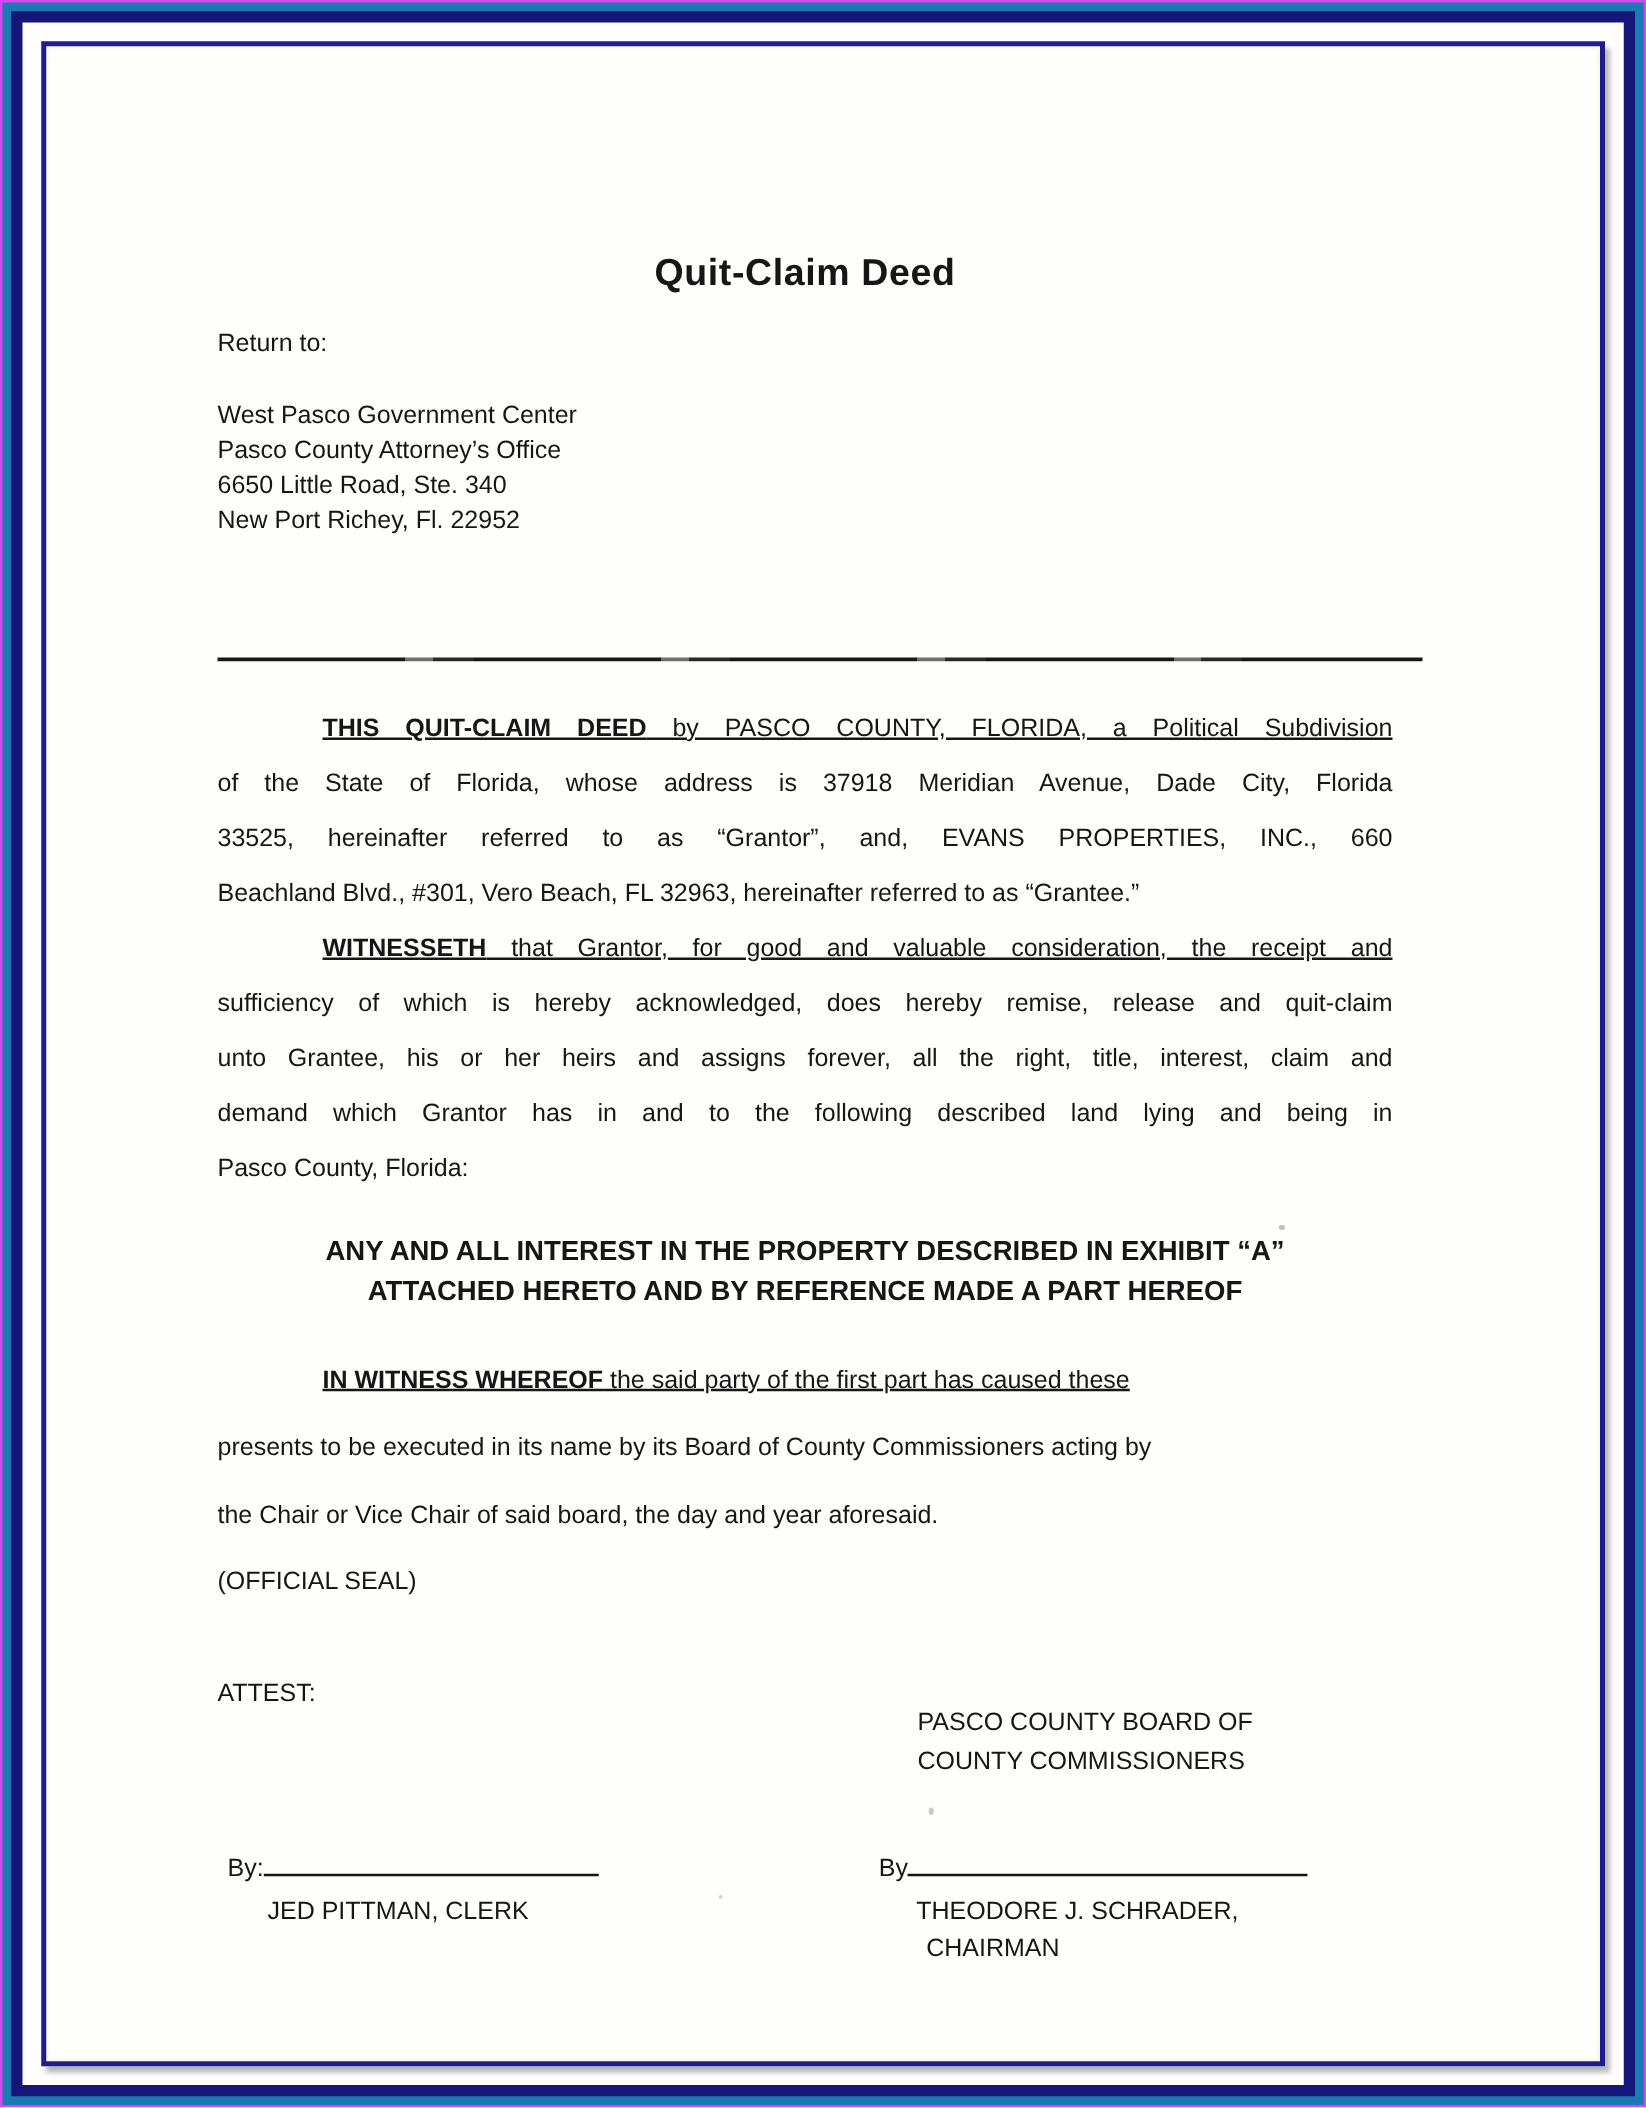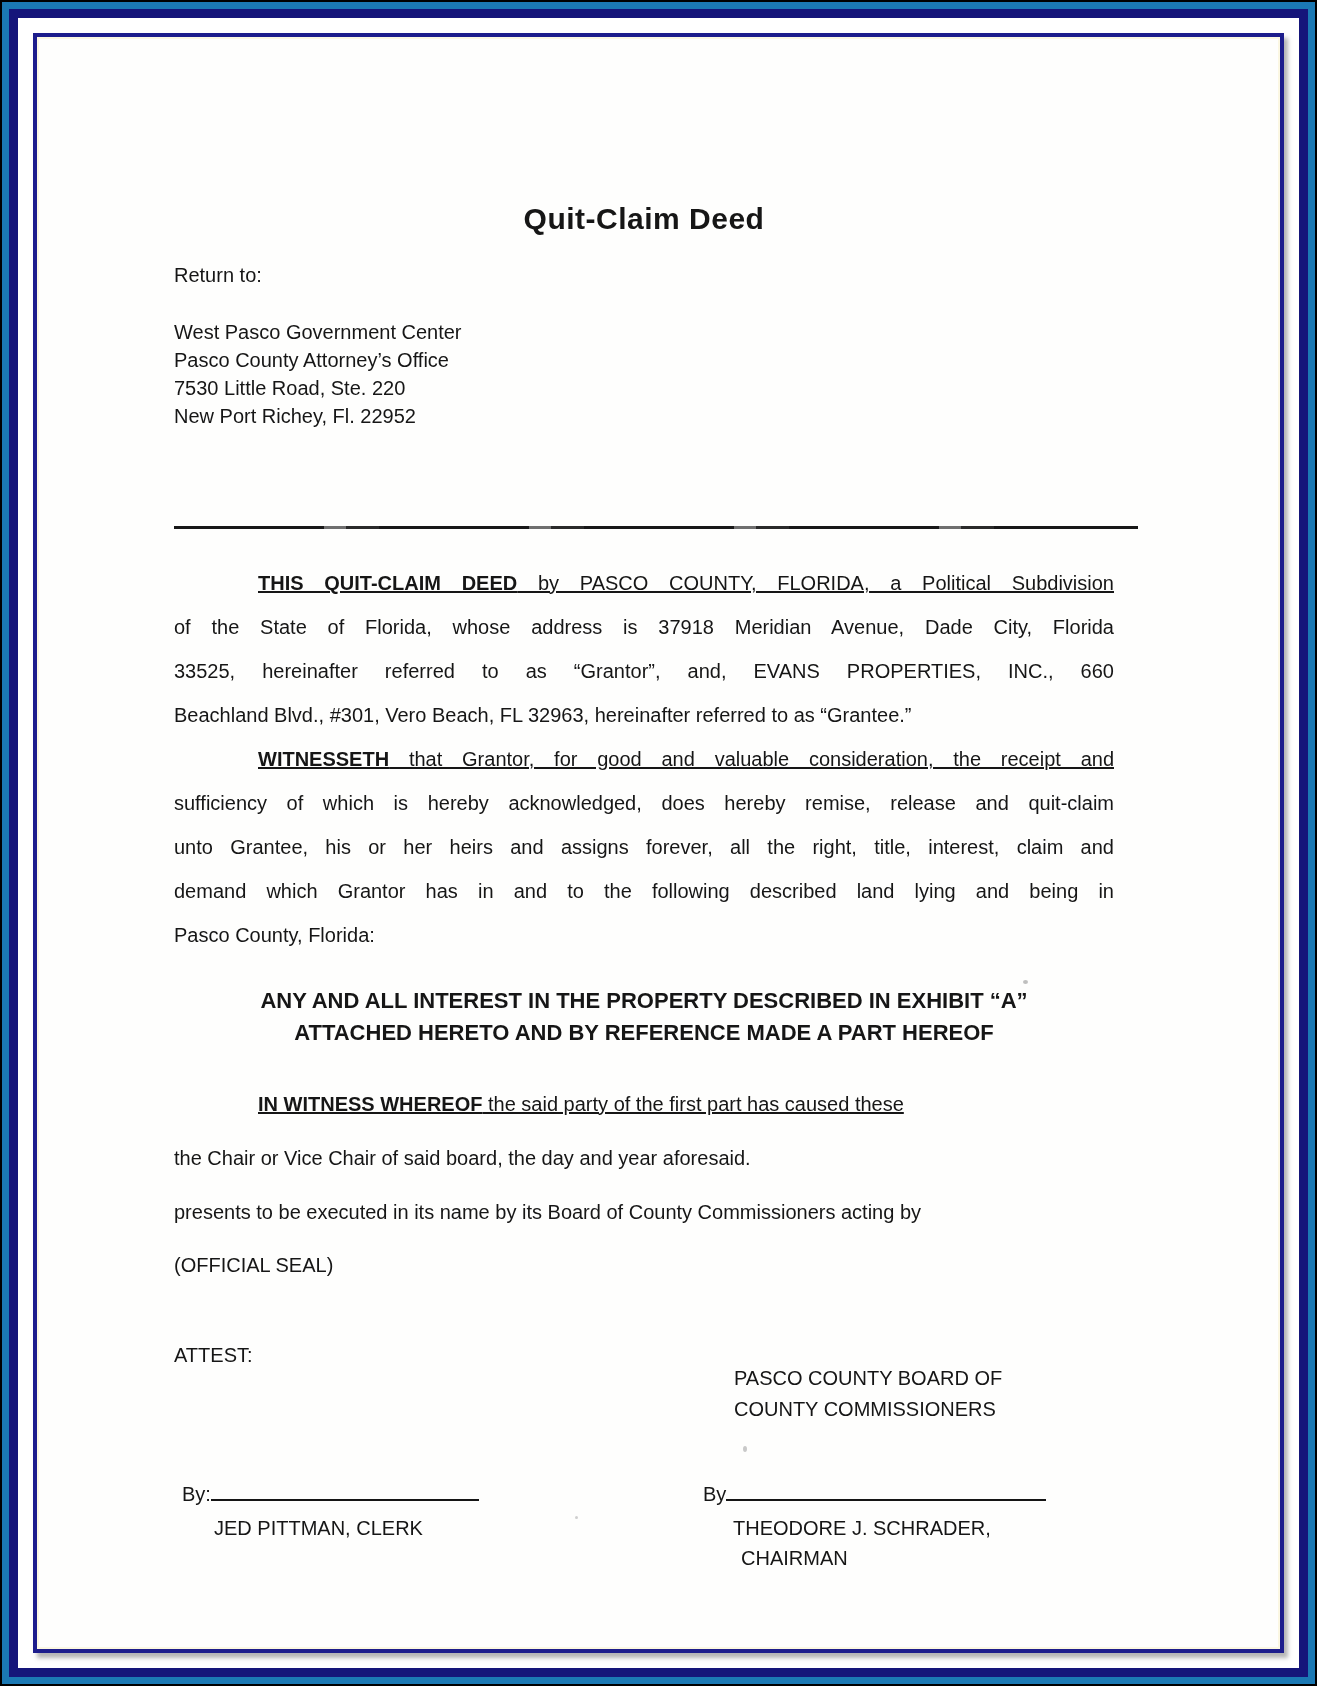--- a/index.html
+++ b/index.html
@@ -9,21 +9,21 @@
     font-family: "Liberation Sans", "DejaVu Sans", sans-serif;
   }
   #canvas {
     position: relative;
     width: 1317px;
     height: 1686px;
     background: #ffffff;
     overflow: hidden;
   }
   
-  .frame1 { position: absolute; inset: 0;    background: #000000; }
+  .frame1 { position: absolute; inset: 0;    background: #d946ef; }
   .frame2 { position: absolute; inset: 2px;  background: #1b79b4; }
   .frame3 { position: absolute; inset: 7px;  background: #15157a; }
   .frame4 { position: absolute; inset: 9px;  background: #ffffff; }
   .page {
     position: absolute;
     inset: 15px;
     background: #fefefd;
     border: 4px solid #1d1d8c;
     box-shadow: 4px 5px 4px rgba(110,110,110,0.5),
                 inset 0 0 0 2px rgba(250,246,222,0.85);
@@ -121,21 +121,21 @@
 
             <div class="content">
 
               <div class="doc-title">Quit-Claim Deed</div>
 
               <div class="return-label">Return to:</div>
 
               <div class="address">
                   <div class="addr-line">West Pasco Government Center</div>
                   <div class="addr-line">Pasco County Attorney’s Office</div>
-                  <div class="addr-line">7530 Little Road, Ste. 220</div>
+                  <div class="addr-line">6650 Little Road, Ste. 340</div>
                   <div class="addr-line">New Port Richey, Fl. 22952</div>
                 </div>
 
               <div class="divider"></div>
 
               <div class="para first">
                   <div class="line"><b>THIS QUIT-CLAIM DEED</b> by PASCO COUNTY, FLORIDA, a Political Subdivision</div>
                   <div class="line">of the State of Florida, whose address is 37918 Meridian Avenue, Dade City, Florida</div>
                   <div class="line">33525, hereinafter referred to as “Grantor”, and, EVANS PROPERTIES, INC., 660</div>
                   <div class="line last">Beachland Blvd., #301, Vero Beach, FL 32963, hereinafter referred to as “Grantee.”</div>
@@ -149,22 +149,22 @@
                   <div class="line last">Pasco County, Florida:</div>
                 </div>
 
               <div class="exhibit">
                   <div class="line">ANY AND ALL INTEREST IN THE PROPERTY DESCRIBED IN EXHIBIT “A”</div>
                   <div class="line last">ATTACHED HERETO AND BY REFERENCE MADE A PART HEREOF</div>
                 </div>
 
               <div class="para ragged">
                   <div class="line"><b>IN WITNESS WHEREOF</b> the said party of the first part has caused these</div>
+                  <div class="line">presents to be executed in its name by its Board of County Commissioners acting by</div>
                   <div class="line last">the Chair or Vice Chair of said board, the day and year aforesaid.</div>
-                  <div class="line">presents to be executed in its name by its Board of County Commissioners acting by</div>
                 </div>
 
               <div class="seal-note">(OFFICIAL SEAL)</div>
 
               <div class="attest">ATTEST:</div>
 
               <div class="board">
                 <div>PASCO COUNTY BOARD OF</div>
                 <div>COUNTY COMMISSIONERS</div>
               </div>

